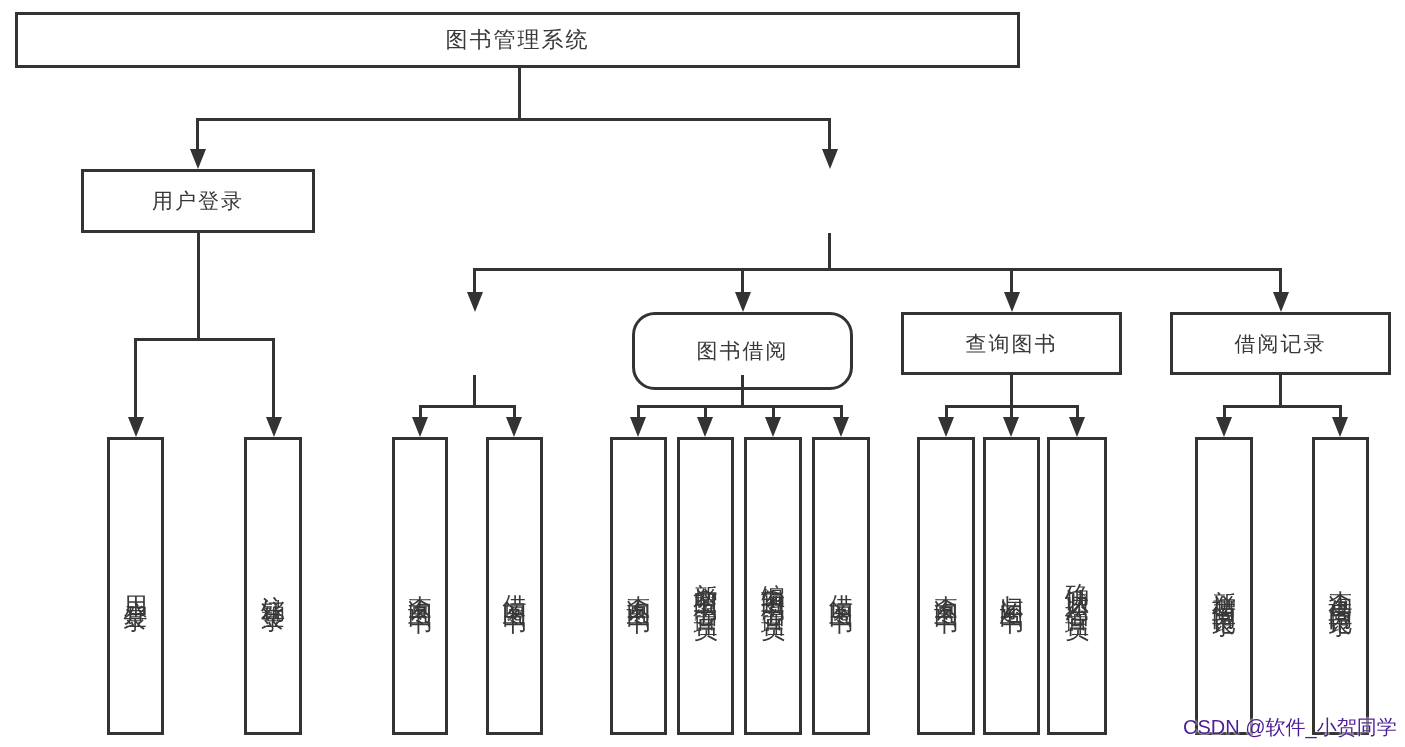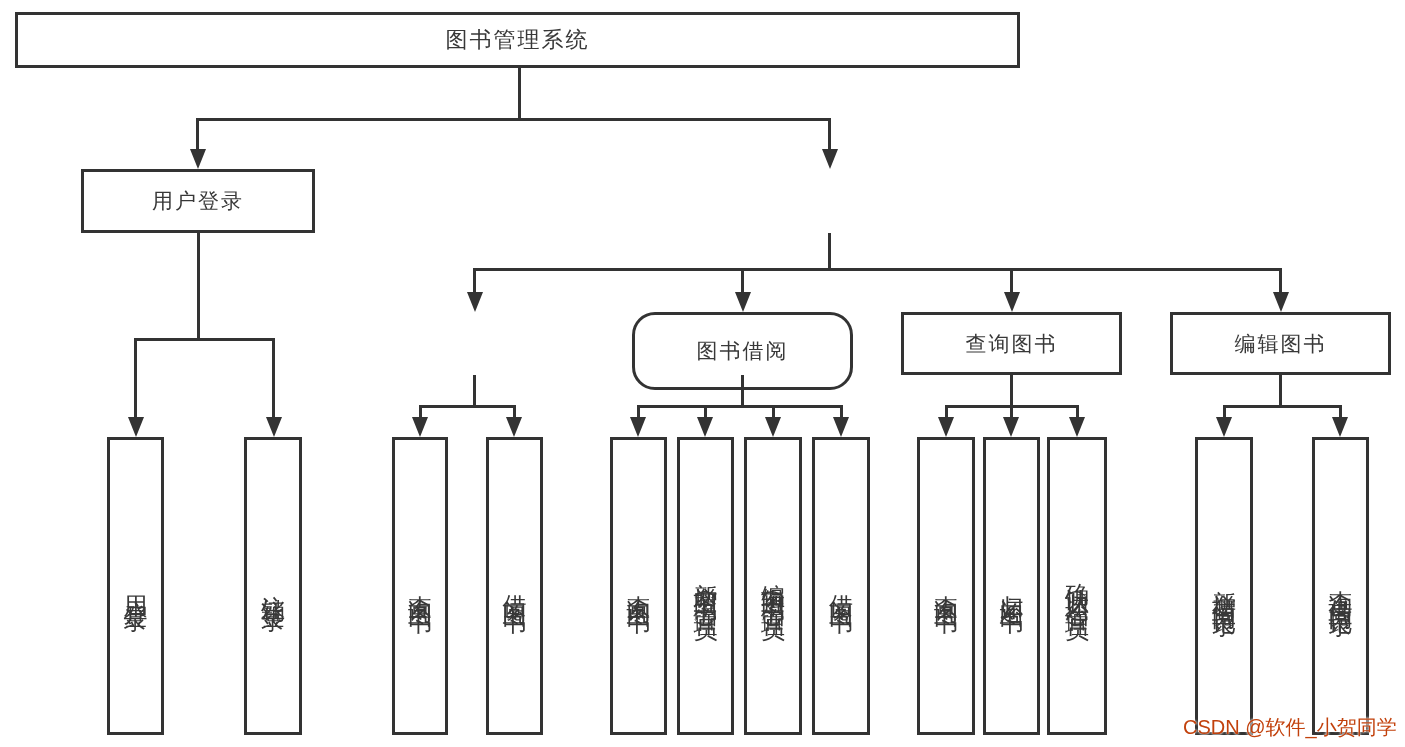--- a/index.html
+++ b/index.html
@@ -42,21 +42,21 @@
     width: 0; height: 0;
     border-left: 8px solid transparent;
     border-right: 8px solid transparent;
     border-top: 20px solid #333333;
   }
   .watermark {
     position: absolute;
     left: 1183px;
     top: 714px;
     font-size: 20px;
-    color: #c2410c;
+    color: #4c1d95;
     text-shadow: 0 0 3px #ffffff, 0 0 2px #ffffff;
     white-space: nowrap;
     z-index: 10;
   }
 </style>
 </head>
 <body>
 
 <div id="canvas">
 
@@ -93,21 +93,21 @@
   <div class="arrow" style="left:1004px; top:292px;"></div>
   <div class="arrow" style="left:1273px; top:292px;"></div>
 
   <div class="box h-box" style="left:632px; top:312px; width:221px; height:78px;border-radius:23px;">
     <span>图书借阅</span>
   </div>
   <div class="box h-box" style="left:901px; top:312px; width:221px; height:63px;">
     <span>查询图书</span>
   </div>
   <div class="box h-box" style="left:1170px; top:312px; width:221px; height:63px;">
-    <span>编辑图书</span>
+    <span>借阅记录</span>
   </div>
 
   <div class="vl" style="left:473px; top:375px; height:30px;"></div>
   <div class="hl" style="left:419px; top:405px; width:97px;"></div>
   <div class="vl" style="left:419px; top:405px; height:14px;"></div>
   <div class="vl" style="left:513px; top:405px; height:14px;"></div>
   <div class="arrow" style="left:412px; top:417px;"></div>
   <div class="arrow" style="left:506px; top:417px;"></div>
 
   <div class="vl" style="left:741px; top:375px; height:30px;"></div>

